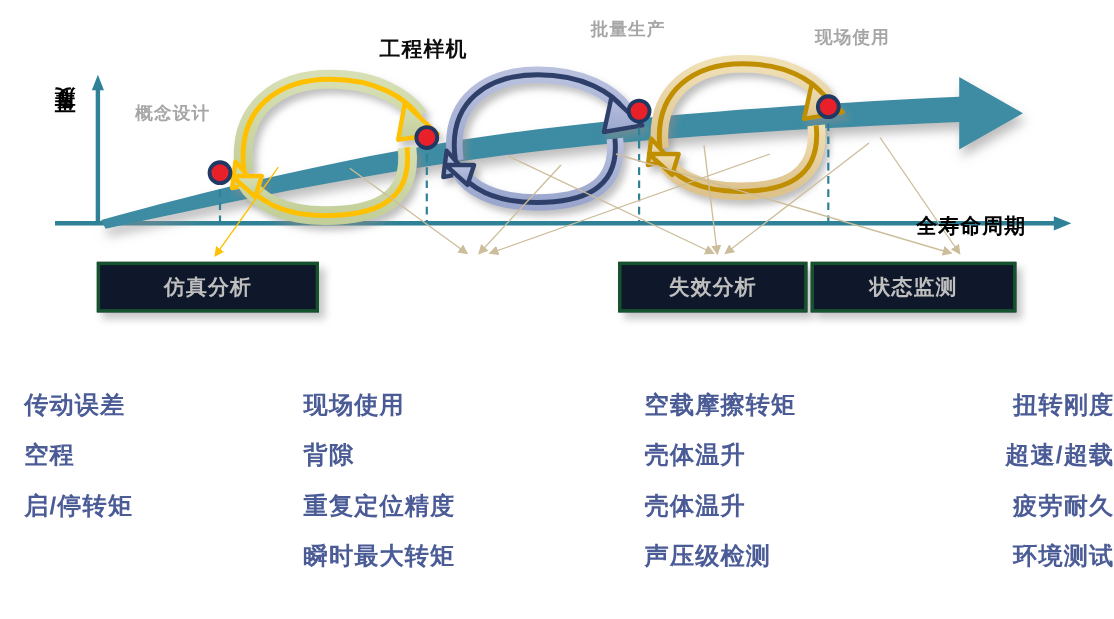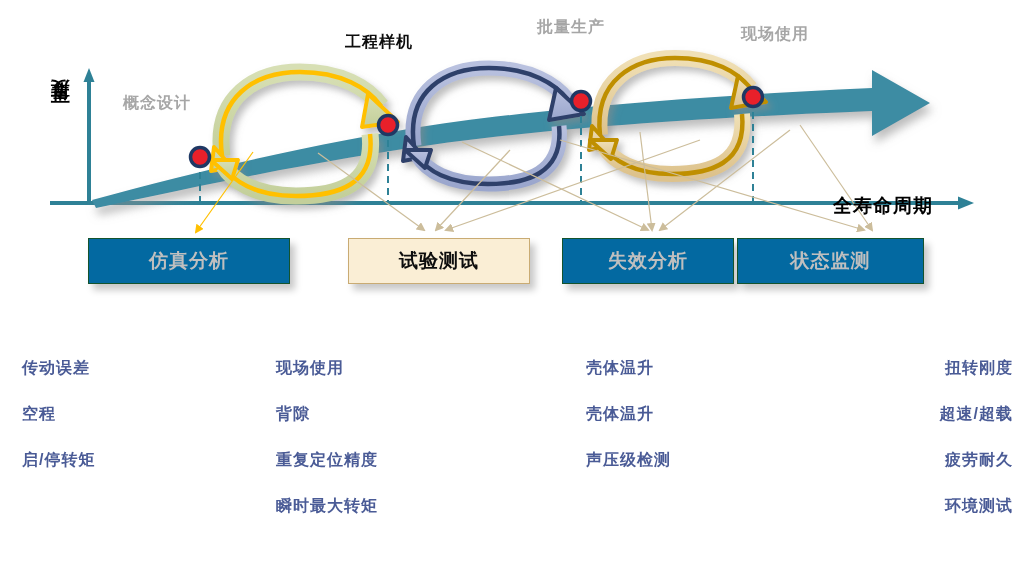--- a/index.html
+++ b/index.html
@@ -11,21 +11,21 @@
   #stage{position:absolute;left:0;top:0;width:1013px;height:563px;}
   #diagram{position:absolute;left:0;top:0;width:1013px;height:340px;}
   #diagram svg{display:block;}
 
   
   .stage-label{
     position:absolute;font-weight:bold;white-space:nowrap;
     letter-spacing:1px;
   }
   .stage-label.gray{color:#a6a6a6;font-size:16px;}
-  .stage-label.dark{color:#0d0d0d;font-size:16px;}
+  .stage-label.dark{color:#0d0d0d;font-size:19px;}
 
   
   .axis-title{
     position:absolute;font-weight:bold;color:#000000;
     font-size:19px;letter-spacing:1px;white-space:nowrap;margin-top:28px;
   }
   #y-axis-title{
     left:48px;top:86px;width:24px;
     writing-mode:vertical-rl;transform:rotate(180deg);
     text-align:center;line-height:24px;
@@ -33,36 +33,36 @@
   #x-axis-title{left:833px;top:165px;}
 
   
   .catbox{
     position:absolute;height:46px;
     display:flex;align-items:center;justify-content:center;
     font-size:19px;font-weight:bold;letter-spacing:1px;
     box-sizing:border-box;
   }
   .catbox.muted{
-    background:#0369a1;color:#bfbfbf;border:1px solid #14532d;
+    background:#0f172a;color:#bfbfbf;border:3px solid #14532d;
     box-shadow:5px 6px 7px rgba(0,0,0,.22);
     text-align:center;
   }
   .catbox.active{
     background:#faeed5;color:#0d0d0d;border:1px solid #c9ab73;
     box-shadow:5px 6px 7px rgba(0,0,0,.22);
   }
 
   
   #param-grid{
     position:absolute;left:0;top:345px;width:1013px;height:218px;
   }
   .param-col{position:absolute;top:0;width:240px;}
   .param-item{
-    color:#4a5b96;font-weight:bold;font-size:16px;
+    color:#4a5b96;font-weight:bold;font-size:22px;
     line-height:46px;height:46px;letter-spacing:1px;white-space:nowrap;
   }
   #col0{left:22px;}
   #col1{left:276px;}
   #col2{left:586px;}
   #col3{left:893px;width:130px;}
   #col3 .param-item{text-align:right;width:120px;}
 </style>
 </head>
 <body>
@@ -202,40 +202,40 @@
 
   <div class="axis-title" id="y-axis-title">可靠度</div>
   <div class="axis-title" id="x-axis-title">全寿命周期</div>
 
   <div class="stage-label gray" style="left:123px;top:93px;">概念设计</div>
   <div class="stage-label dark" style="left:345px;top:32px;">工程样机</div>
   <div class="stage-label gray" style="left:537px;top:17px;">批量生产</div>
   <div class="stage-label gray" style="left:741px;top:24px;">现场使用</div>
 
   <div class="catbox muted" style="left:88px;top:238px;width:202px;">仿真分析</div>
-  <div class="catbox active" style="left:348px;top:238px;width:182px;">试验测试</div>
   <div class="catbox muted" style="left:562px;top:238px;width:172px;">失效分析</div>
   <div class="catbox muted" style="left:737px;top:238px;width:187px;">状态监测</div>
 
   <div id="param-grid">
 
     <div class="param-col" id="col0">
       <div class="param-item">传动误差</div>
       <div class="param-item">空程</div>
       <div class="param-item">启/停转矩</div>
     </div>
 
     <div class="param-col" id="col1">
       <div class="param-item">现场使用</div>
       <div class="param-item">背隙</div>
       <div class="param-item">重复定位精度</div>
       <div class="param-item">瞬时最大转矩</div>
     </div>
 
     <div class="param-col" id="col2">
+      <div class="param-item">空载摩擦转矩</div>
       <div class="param-item">壳体温升</div>
       <div class="param-item">壳体温升</div>
       <div class="param-item">声压级检测</div>
     </div>
 
     <div class="param-col" id="col3">
       <div class="param-item">扭转刚度</div>
       <div class="param-item">超速/超载</div>
       <div class="param-item">疲劳耐久</div>
       <div class="param-item">环境测试</div>

